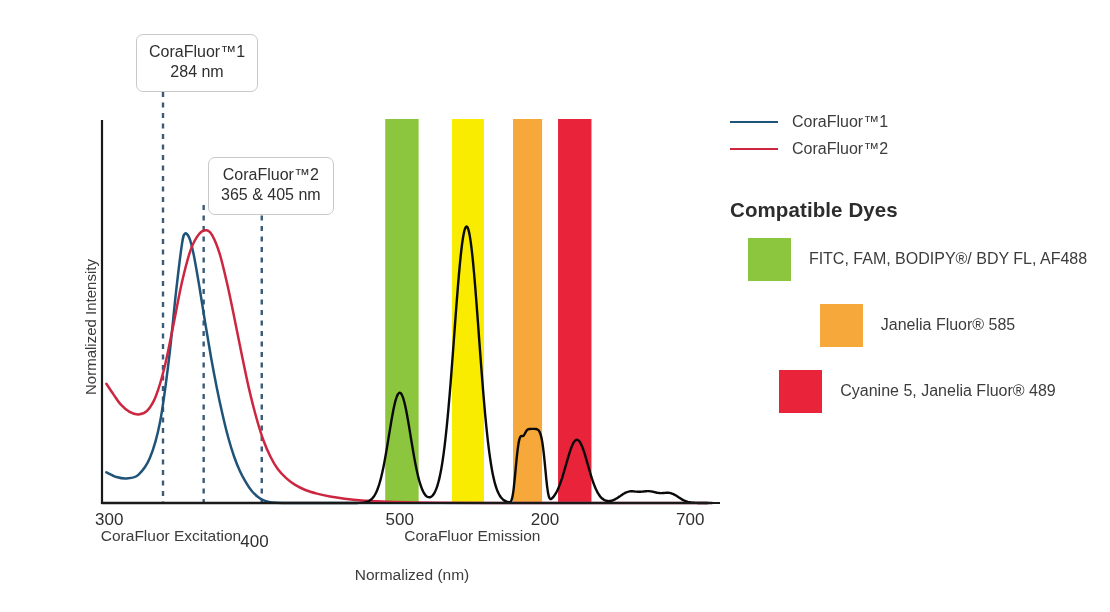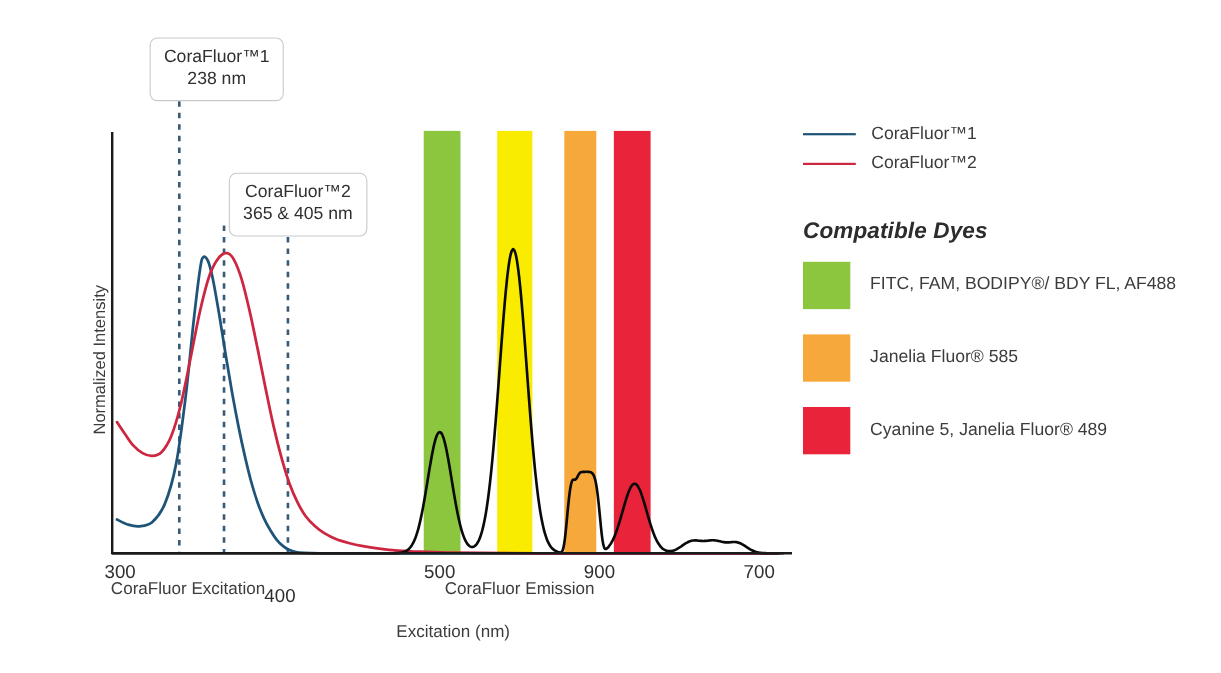--- a/index.html
+++ b/index.html
@@ -42,24 +42,24 @@
   .callout .l2{display:block;}
 
   
   .legend{position:absolute;left:730px;top:108px;width:370px;}
   .legend-row{display:flex;align-items:center;height:27px;}
   .legend-swatch{width:48px;height:0;border-top-width:2.6px;border-top-style:solid;margin-right:14px;flex:0 0 48px;}
   .legend-text{font-size:16px;color:#3c3c3c;white-space:nowrap;}
 
   .dyes-title{
     position:absolute;left:730px;top:198px;
-    font-size:20.5px;font-weight:bold;color:#2c2c2c;letter-spacing:.1px;font-style:italic;
+    font-size:20.5px;font-weight:bold;color:#2c2c2c;letter-spacing:.1px;
   }
   .dye-list{position:absolute;left:730px;top:233px;width:375px;}
-  .dye-row{display:flex;align-items:center;min-height:52px;margin-bottom:14px;}
+  .dye-row{display:flex;align-items:center;min-height:52px;margin-bottom:14px;justify-content:center;}
   .dye-swatch{width:43px;height:43px;flex:0 0 43px;margin-right:18px;}
   .dye-text{font-size:16px;line-height:1.35;color:#3c3c3c;}
   .dye-text .l2{display:block;}
 </style>
 </head>
 <body>
 
 <div id="figure">
 
   <div class="plot-area">
@@ -75,28 +75,28 @@
         <path d="M 106.36 383.76 C 107.57 385.57, 111.20 391.11, 113.62 394.60 C 116.04 398.10, 118.22 401.83, 120.88 404.72 C 123.54 407.61, 126.69 410.32, 129.60 411.95 C 132.50 413.57, 135.40 414.66, 138.31 414.48 C 141.21 414.30, 144.12 413.87, 147.02 410.86 C 149.93 407.85, 152.83 403.64, 155.74 396.41 C 158.64 389.18, 161.55 379.25, 164.45 367.50 C 167.36 355.76, 170.26 340.10, 173.17 325.95 C 176.07 311.80, 178.98 295.24, 181.88 282.59 C 184.79 269.95, 187.69 258.21, 190.60 250.08 C 193.50 241.95, 196.65 237.13, 199.31 233.82 C 201.97 230.50, 204.39 229.90, 206.57 230.20 C 208.75 230.50, 210.20 231.71, 212.38 235.62 C 214.56 239.54, 217.22 245.86, 219.64 253.69 C 222.06 261.52, 224.48 272.06, 226.90 282.59 C 229.33 293.13, 231.75 305.18, 234.17 316.92 C 236.59 328.66, 239.01 341.31, 241.43 353.05 C 243.85 364.79, 246.27 376.84, 248.69 387.38 C 251.11 397.92, 253.53 407.55, 255.95 416.28 C 258.37 425.01, 260.79 433.02, 263.21 439.77 C 265.63 446.51, 268.06 451.87, 270.48 456.75 C 272.90 461.63, 275.08 465.42, 277.74 469.04 C 280.40 472.65, 283.55 475.78, 286.45 478.43 C 289.36 481.08, 292.02 483.01, 295.17 484.93 C 298.31 486.86, 301.70 488.55, 305.33 489.99 C 308.96 491.44, 312.84 492.52, 316.95 493.61 C 321.07 494.69, 325.42 495.65, 330.02 496.50 C 334.62 497.34, 339.22 498.00, 344.55 498.66 C 349.87 499.33, 355.68 499.99, 361.98 500.47 C 368.27 500.95, 374.81 501.25, 382.31 501.55 C 389.81 501.86, 398.04 502.10, 407.00 502.28 C 415.96 502.46, 422.73 502.52, 436.05 502.64 C 449.36 502.76, 463.88 502.94, 486.88 503.00 C 509.88 503.06, 537.23 503.00, 574.02 503.00 C 610.82 503.00, 685.37 503.00, 707.64 503.00" fill="none" stroke="#cc2640" stroke-width="2.5" stroke-linejoin="round" stroke-linecap="round"></path>
         <path d="M 102.00 503.00 C 102.17 503.00, 102.68 503.00, 103.02 503.00 C 103.36 503.00, 103.69 503.00, 104.03 503.00 C 104.37 503.00, 104.71 503.00, 105.05 503.00 C 105.39 503.00, 105.73 503.00, 106.07 503.00 C 106.41 503.00, 106.74 503.00, 107.08 503.00 C 107.42 503.00, 107.76 503.00, 108.10 503.00 C 108.44 503.00, 108.78 503.00, 109.12 503.00 C 109.46 503.00, 109.79 503.00, 110.13 503.00 C 110.47 503.00, 110.81 503.00, 111.15 503.00 C 111.49 503.00, 111.83 503.00, 112.17 503.00 C 112.51 503.00, 112.84 503.00, 113.18 503.00 C 113.52 503.00, 113.86 503.00, 114.20 503.00 C 114.54 503.00, 114.88 503.00, 115.22 503.00 C 115.56 503.00, 115.89 503.00, 116.23 503.00 C 116.57 503.00, 116.91 503.00, 117.25 503.00 C 117.59 503.00, 117.93 503.00, 118.27 503.00 C 118.61 503.00, 118.94 503.00, 119.28 503.00 C 119.62 503.00, 119.96 503.00, 120.30 503.00 C 120.64 503.00, 120.98 503.00, 121.32 503.00 C 121.66 503.00, 121.99 503.00, 122.33 503.00 C 122.67 503.00, 123.01 503.00, 123.35 503.00 C 123.69 503.00, 124.03 503.00, 124.37 503.00 C 124.71 503.00, 125.04 503.00, 125.38 503.00 C 125.72 503.00, 126.06 503.00, 126.40 503.00 C 126.74 503.00, 127.08 503.00, 127.42 503.00 C 127.76 503.00, 128.09 503.00, 128.43 503.00 C 128.77 503.00, 129.11 503.00, 129.45 503.00 C 129.79 503.00, 130.13 503.00, 130.47 503.00 C 130.81 503.00, 131.14 503.00, 131.48 503.00 C 131.82 503.00, 132.16 503.00, 132.50 503.00 C 132.84 503.00, 133.18 503.00, 133.52 503.00 C 133.86 503.00, 134.19 503.00, 134.53 503.00 C 134.87 503.00, 135.21 503.00, 135.55 503.00 C 135.89 503.00, 136.23 503.00, 136.57 503.00 C 136.91 503.00, 137.24 503.00, 137.58 503.00 C 137.92 503.00, 138.26 503.00, 138.60 503.00 C 138.94 503.00, 139.28 503.00, 139.62 503.00 C 139.96 503.00, 140.29 503.00, 140.63 503.00 C 140.97 503.00, 141.31 503.00, 141.65 503.00 C 141.99 503.00, 142.33 503.00, 142.67 503.00 C 143.01 503.00, 143.34 503.00, 143.68 503.00 C 144.02 503.00, 144.36 503.00, 144.70 503.00 C 145.04 503.00, 145.38 503.00, 145.72 503.00 C 146.06 503.00, 146.39 503.00, 146.73 503.00 C 147.07 503.00, 147.41 503.00, 147.75 503.00 C 148.09 503.00, 148.43 503.00, 148.77 503.00 C 149.11 503.00, 149.44 503.00, 149.78 503.00 C 150.12 503.00, 150.46 503.00, 150.80 503.00 C 151.14 503.00, 151.48 503.00, 151.82 503.00 C 152.16 503.00, 152.49 503.00, 152.83 503.00 C 153.17 503.00, 153.51 503.00, 153.85 503.00 C 154.19 503.00, 154.53 503.00, 154.87 503.00 C 155.21 503.00, 155.54 503.00, 155.88 503.00 C 156.22 503.00, 156.56 503.00, 156.90 503.00 C 157.24 503.00, 157.58 503.00, 157.92 503.00 C 158.26 503.00, 158.59 503.00, 158.93 503.00 C 159.27 503.00, 159.61 503.00, 159.95 503.00 C 160.29 503.00, 160.63 503.00, 160.97 503.00 C 161.31 503.00, 161.64 503.00, 161.98 503.00 C 162.32 503.00, 162.66 503.00, 163.00 503.00 C 163.34 503.00, 163.68 503.00, 164.02 503.00 C 164.36 503.00, 164.69 503.00, 165.03 503.00 C 165.37 503.00, 165.71 503.00, 166.05 503.00 C 166.39 503.00, 166.73 503.00, 167.07 503.00 C 167.41 503.00, 167.74 503.00, 168.08 503.00 C 168.42 503.00, 168.76 503.00, 169.10 503.00 C 169.44 503.00, 169.78 503.00, 170.12 503.00 C 170.46 503.00, 170.79 503.00, 171.13 503.00 C 171.47 503.00, 171.81 503.00, 172.15 503.00 C 172.49 503.00, 172.83 503.00, 173.17 503.00 C 173.51 503.00, 173.84 503.00, 174.18 503.00 C 174.52 503.00, 174.86 503.00, 175.20 503.00 C 175.54 503.00, 175.88 503.00, 176.22 503.00 C 176.56 503.00, 176.89 503.00, 177.23 503.00 C 177.57 503.00, 177.91 503.00, 178.25 503.00 C 178.59 503.00, 178.93 503.00, 179.27 503.00 C 179.61 503.00, 179.94 503.00, 180.28 503.00 C 180.62 503.00, 180.96 503.00, 181.30 503.00 C 181.64 503.00, 181.98 503.00, 182.32 503.00 C 182.66 503.00, 182.99 503.00, 183.33 503.00 C 183.67 503.00, 184.01 503.00, 184.35 503.00 C 184.69 503.00, 185.03 503.00, 185.37 503.00 C 185.71 503.00, 186.04 503.00, 186.38 503.00 C 186.72 503.00, 187.06 503.00, 187.40 503.00 C 187.74 503.00, 188.08 503.00, 188.42 503.00 C 188.76 503.00, 189.09 503.00, 189.43 503.00 C 189.77 503.00, 190.11 503.00, 190.45 503.00 C 190.79 503.00, 191.13 503.00, 191.47 503.00 C 191.81 503.00, 192.14 503.00, 192.48 503.00 C 192.82 503.00, 193.16 503.00, 193.50 503.00 C 193.84 503.00, 194.18 503.00, 194.52 503.00 C 194.86 503.00, 195.19 503.00, 195.53 503.00 C 195.87 503.00, 196.21 503.00, 196.55 503.00 C 196.89 503.00, 197.23 503.00, 197.57 503.00 C 197.91 503.00, 198.24 503.00, 198.58 503.00 C 198.92 503.00, 199.26 503.00, 199.60 503.00 C 199.94 503.00, 200.28 503.00, 200.62 503.00 C 200.96 503.00, 201.29 503.00, 201.63 503.00 C 201.97 503.00, 202.31 503.00, 202.65 503.00 C 202.99 503.00, 203.33 503.00, 203.67 503.00 C 204.01 503.00, 204.34 503.00, 204.68 503.00 C 205.02 503.00, 205.36 503.00, 205.70 503.00 C 206.04 503.00, 206.38 503.00, 206.72 503.00 C 207.06 503.00, 207.39 503.00, 207.73 503.00 C 208.07 503.00, 208.41 503.00, 208.75 503.00 C 209.09 503.00, 209.43 503.00, 209.77 503.00 C 210.11 503.00, 210.44 503.00, 210.78 503.00 C 211.12 503.00, 211.46 503.00, 211.80 503.00 C 212.14 503.00, 212.48 503.00, 212.82 503.00 C 213.16 503.00, 213.49 503.00, 213.83 503.00 C 214.17 503.00, 214.51 503.00, 214.85 503.00 C 215.19 503.00, 215.53 503.00, 215.87 503.00 C 216.21 503.00, 216.54 503.00, 216.88 503.00 C 217.22 503.00, 217.56 503.00, 217.90 503.00 C 218.24 503.00, 218.58 503.00, 218.92 503.00 C 219.26 503.00, 219.59 503.00, 219.93 503.00 C 220.27 503.00, 220.61 503.00, 220.95 503.00 C 221.29 503.00, 221.63 503.00, 221.97 503.00 C 222.31 503.00, 222.64 503.00, 222.98 503.00 C 223.32 503.00, 223.66 503.00, 224.00 503.00 C 224.34 503.00, 224.68 503.00, 225.02 503.00 C 225.36 503.00, 225.69 503.00, 226.03 503.00 C 226.37 503.00, 226.71 503.00, 227.05 503.00 C 227.39 503.00, 227.73 503.00, 228.07 503.00 C 228.41 503.00, 228.74 503.00, 229.08 503.00 C 229.42 503.00, 229.76 503.00, 230.10 503.00 C 230.44 503.00, 230.78 503.00, 231.12 503.00 C 231.46 503.00, 231.79 503.00, 232.13 503.00 C 232.47 503.00, 232.81 503.00, 233.15 503.00 C 233.49 503.00, 233.83 503.00, 234.17 503.00 C 234.51 503.00, 234.84 503.00, 235.18 503.00 C 235.52 503.00, 235.86 503.00, 236.20 503.00 C 236.54 503.00, 236.88 503.00, 237.22 503.00 C 237.56 503.00, 237.89 503.00, 238.23 503.00 C 238.57 503.00, 238.91 503.00, 239.25 503.00 C 239.59 503.00, 239.93 503.00, 240.27 503.00 C 240.61 503.00, 240.94 503.00, 241.28 503.00 C 241.62 503.00, 241.96 503.00, 242.30 503.00 C 242.64 503.00, 242.98 503.00, 243.32 503.00 C 243.66 503.00, 243.99 503.00, 244.33 503.00 C 244.67 503.00, 245.01 503.00, 245.35 503.00 C 245.69 503.00, 246.03 503.00, 246.37 503.00 C 246.71 503.00, 247.04 503.00, 247.38 503.00 C 247.72 503.00, 248.06 503.00, 248.40 503.00 C 248.74 503.00, 249.08 503.00, 249.42 503.00 C 249.76 503.00, 250.09 503.00, 250.43 503.00 C 250.77 503.00, 251.11 503.00, 251.45 503.00 C 251.79 503.00, 252.13 503.00, 252.47 503.00 C 252.81 503.00, 253.14 503.00, 253.48 503.00 C 253.82 503.00, 254.16 503.00, 254.50 503.00 C 254.84 503.00, 255.18 503.00, 255.52 503.00 C 255.86 503.00, 256.19 503.00, 256.53 503.00 C 256.87 503.00, 257.21 503.00, 257.55 503.00 C 257.89 503.00, 258.23 503.00, 258.57 503.00 C 258.91 503.00, 259.24 503.00, 259.58 503.00 C 259.92 503.00, 260.26 503.00, 260.60 503.00 C 260.94 503.00, 261.28 503.00, 261.62 503.00 C 261.96 503.00, 262.29 503.00, 262.63 503.00 C 262.97 503.00, 263.31 503.00, 263.65 503.00 C 263.99 503.00, 264.33 503.00, 264.67 503.00 C 265.01 503.00, 265.34 503.00, 265.68 503.00 C 266.02 503.00, 266.36 503.00, 266.70 503.00 C 267.04 503.00, 267.38 503.00, 267.72 503.00 C 268.06 503.00, 268.39 503.00, 268.73 503.00 C 269.07 503.00, 269.41 503.00, 269.75 503.00 C 270.09 503.00, 270.43 503.00, 270.77 503.00 C 271.11 503.00, 271.44 503.00, 271.78 503.00 C 272.12 503.00, 272.46 503.00, 272.80 503.00 C 273.14 503.00, 273.48 503.00, 273.82 503.00 C 274.16 503.00, 274.49 503.00, 274.83 503.00 C 275.17 503.00, 275.51 503.00, 275.85 503.00 C 276.19 503.00, 276.53 503.00, 276.87 503.00 C 277.21 503.00, 277.54 503.00, 277.88 503.00 C 278.22 503.00, 278.56 503.00, 278.90 503.00 C 279.24 503.00, 279.58 503.00, 279.92 503.00 C 280.26 503.00, 280.59 503.00, 280.93 503.00 C 281.27 503.00, 281.61 503.00, 281.95 503.00 C 282.29 503.00, 282.63 503.00, 282.97 503.00 C 283.31 503.00, 283.64 503.00, 283.98 503.00 C 284.32 503.00, 284.66 503.00, 285.00 503.00 C 285.34 503.00, 285.68 503.00, 286.02 503.00 C 286.36 503.00, 286.69 503.00, 287.03 503.00 C 287.37 503.00, 287.71 503.00, 288.05 503.00 C 288.39 503.00, 288.73 503.00, 289.07 503.00 C 289.41 503.00, 289.74 503.00, 290.08 503.00 C 290.42 503.00, 290.76 503.00, 291.10 503.00 C 291.44 503.00, 291.78 503.00, 292.12 503.00 C 292.46 503.00, 292.79 503.00, 293.13 503.00 C 293.47 503.00, 293.81 503.00, 294.15 503.00 C 294.49 503.00, 294.83 503.00, 295.17 503.00 C 295.51 503.00, 295.84 503.00, 296.18 503.00 C 296.52 503.00, 296.86 503.00, 297.20 503.00 C 297.54 503.00, 297.88 503.00, 298.22 503.00 C 298.56 503.00, 298.89 503.00, 299.23 503.00 C 299.57 503.00, 299.91 503.00, 300.25 503.00 C 300.59 503.00, 300.93 503.00, 301.27 503.00 C 301.61 503.00, 301.94 503.00, 302.28 503.00 C 302.62 503.00, 302.96 503.00, 303.30 503.00 C 303.64 503.00, 303.98 503.00, 304.32 503.00 C 304.66 503.00, 304.99 503.00, 305.33 503.00 C 305.67 503.00, 306.01 503.00, 306.35 503.00 C 306.69 503.00, 307.03 503.00, 307.37 503.00 C 307.71 503.00, 308.04 503.00, 308.38 503.00 C 308.72 503.00, 309.06 503.00, 309.40 503.00 C 309.74 503.00, 310.08 503.00, 310.42 503.00 C 310.76 503.00, 311.09 503.00, 311.43 503.00 C 311.77 503.00, 312.11 503.00, 312.45 503.00 C 312.79 503.00, 313.13 503.00, 313.47 503.00 C 313.81 503.00, 314.14 503.00, 314.48 503.00 C 314.82 503.00, 315.16 503.00, 315.50 503.00 C 315.84 503.00, 316.18 503.00, 316.52 503.00 C 316.86 503.00, 317.19 503.00, 317.53 503.00 C 317.87 503.00, 318.21 503.00, 318.55 503.00 C 318.89 503.00, 319.23 503.00, 319.57 503.00 C 319.91 503.00, 320.24 503.00, 320.58 503.00 C 320.92 503.00, 321.26 503.00, 321.60 503.00 C 321.94 503.00, 322.28 503.00, 322.62 503.00 C 322.96 503.00, 323.29 503.00, 323.63 503.00 C 323.97 503.00, 324.31 503.00, 324.65 503.00 C 324.99 503.00, 325.33 503.00, 325.67 503.00 C 326.01 503.00, 326.34 503.00, 326.68 503.00 C 327.02 503.00, 327.36 503.00, 327.70 503.00 C 328.04 503.00, 328.38 503.00, 328.72 503.00 C 329.06 503.00, 329.39 503.00, 329.73 503.00 C 330.07 503.00, 330.41 503.00, 330.75 503.00 C 331.09 503.00, 331.43 503.00, 331.77 503.00 C 332.11 503.00, 332.44 503.00, 332.78 503.00 C 333.12 503.00, 333.46 503.00, 333.80 503.00 C 334.14 503.00, 334.48 503.00, 334.82 503.00 C 335.16 503.00, 335.49 503.00, 335.83 503.00 C 336.17 503.00, 336.51 503.00, 336.85 503.00 C 337.19 503.00, 337.53 503.00, 337.87 503.00 C 338.21 503.00, 338.54 503.00, 338.88 503.00 C 339.22 503.00, 339.56 503.00, 339.90 503.00 C 340.24 503.00, 340.58 503.00, 340.92 503.00 C 341.26 503.00, 341.59 503.00, 341.93 503.00 C 342.27 503.00, 342.61 503.00, 342.95 503.00 C 343.29 503.00, 343.63 503.00, 343.97 503.00 C 344.31 503.00, 344.64 503.00, 344.98 503.00 C 345.32 503.00, 345.66 503.00, 346.00 503.00 C 346.34 503.00, 346.68 503.00, 347.02 503.00 C 347.36 503.00, 347.69 503.00, 348.03 503.00 C 348.37 503.00, 348.71 503.00, 349.05 503.00 C 349.39 503.00, 349.73 503.00, 350.07 503.00 C 350.41 503.00, 350.74 503.00, 351.08 502.99 C 351.42 502.99, 351.76 502.99, 352.10 502.99 C 352.44 502.99, 352.78 502.99, 353.12 502.99 C 353.46 502.99, 353.79 502.99, 354.13 502.98 C 354.47 502.98, 354.81 502.98, 355.15 502.97 C 355.49 502.97, 355.83 502.97, 356.17 502.96 C 356.51 502.96, 356.84 502.95, 357.18 502.95 C 357.52 502.94, 357.86 502.93, 358.20 502.92 C 358.54 502.91, 358.88 502.90, 359.22 502.89 C 359.56 502.88, 359.89 502.86, 360.23 502.85 C 360.57 502.83, 360.91 502.81, 361.25 502.79 C 361.59 502.76, 361.93 502.74, 362.27 502.70 C 362.61 502.67, 362.94 502.64, 363.28 502.59 C 363.62 502.55, 363.96 502.50, 364.30 502.45 C 364.64 502.39, 364.98 502.33, 365.32 502.25 C 365.66 502.18, 365.99 502.10, 366.33 502.00 C 366.67 501.90, 367.01 501.80, 367.35 501.67 C 367.69 501.55, 368.03 501.42, 368.37 501.26 C 368.71 501.10, 369.04 500.93, 369.38 500.73 C 369.72 500.53, 370.06 500.32, 370.40 500.07 C 370.74 499.82, 371.08 499.55, 371.42 499.25 C 371.76 498.94, 372.09 498.61, 372.43 498.24 C 372.77 497.87, 373.11 497.46, 373.45 497.01 C 373.79 496.56, 374.13 496.07, 374.47 495.53 C 374.81 494.99, 375.14 494.40, 375.48 493.76 C 375.82 493.12, 376.16 492.43, 376.50 491.68 C 376.84 490.92, 377.18 490.12, 377.52 489.24 C 377.86 488.37, 378.19 487.44, 378.53 486.43 C 378.87 485.43, 379.21 484.36, 379.55 483.22 C 379.89 482.07, 380.23 480.86, 380.57 479.58 C 380.91 478.30, 381.24 476.95, 381.58 475.52 C 381.92 474.10, 382.26 472.60, 382.60 471.04 C 382.94 469.47, 383.28 467.84, 383.62 466.14 C 383.96 464.44, 384.29 462.68, 384.63 460.86 C 384.97 459.05, 385.31 457.17, 385.65 455.25 C 385.99 453.33, 386.33 451.36, 386.67 449.36 C 387.01 447.36, 387.34 445.31, 387.68 443.26 C 388.02 441.21, 388.36 439.12, 388.70 437.05 C 389.04 434.98, 389.38 432.88, 389.72 430.82 C 390.06 428.76, 390.39 426.70, 390.73 424.69 C 391.07 422.69, 391.41 420.69, 391.75 418.78 C 392.09 416.87, 392.43 414.99, 392.77 413.21 C 393.11 411.42, 393.44 409.70, 393.78 408.09 C 394.12 406.48, 394.46 404.96, 394.80 403.56 C 395.14 402.16, 395.48 400.86, 395.82 399.71 C 396.16 398.56, 396.49 397.53, 396.83 396.65 C 397.17 395.77, 397.51 395.02, 397.85 394.44 C 398.19 393.86, 398.53 393.42, 398.87 393.15 C 399.21 392.88, 399.54 392.76, 399.88 392.81 C 400.22 392.85, 400.56 393.06, 400.90 393.42 C 401.24 393.78, 401.58 394.31, 401.92 394.98 C 402.26 395.65, 402.59 396.48, 402.93 397.44 C 403.27 398.40, 403.61 399.51, 403.95 400.73 C 404.29 401.96, 404.63 403.33, 404.97 404.79 C 405.31 406.25, 405.64 407.84, 405.98 409.50 C 406.32 411.16, 406.66 412.93, 407.00 414.75 C 407.34 416.58, 407.68 418.49, 408.02 420.44 C 408.36 422.38, 408.69 424.40, 409.03 426.42 C 409.37 428.45, 409.71 430.52, 410.05 432.59 C 410.39 434.66, 410.73 436.75, 411.07 438.82 C 411.41 440.89, 411.74 442.97, 412.08 445.00 C 412.42 447.04, 412.76 449.07, 413.10 451.04 C 413.44 453.02, 413.78 454.97, 414.12 456.85 C 414.46 458.74, 414.79 460.58, 415.13 462.36 C 415.47 464.14, 415.81 465.86, 416.15 467.51 C 416.49 469.16, 416.83 470.75, 417.17 472.27 C 417.51 473.78, 417.84 475.23, 418.18 476.60 C 418.52 477.97, 418.86 479.26, 419.20 480.49 C 419.54 481.71, 419.88 482.86, 420.22 483.93 C 420.56 485.01, 420.89 486.01, 421.23 486.95 C 421.57 487.88, 421.91 488.74, 422.25 489.53 C 422.59 490.33, 422.93 491.05, 423.27 491.72 C 423.61 492.38, 423.94 492.97, 424.28 493.51 C 424.62 494.05, 424.96 494.52, 425.30 494.94 C 425.64 495.36, 425.98 495.71, 426.32 496.02 C 426.66 496.32, 426.99 496.57, 427.33 496.77 C 427.67 496.96, 428.01 497.11, 428.35 497.20 C 428.69 497.29, 429.03 497.32, 429.37 497.31 C 429.71 497.29, 430.04 497.23, 430.38 497.11 C 430.72 496.99, 431.06 496.82, 431.40 496.59 C 431.74 496.35, 432.08 496.07, 432.42 495.73 C 432.76 495.38, 433.09 494.98, 433.43 494.51 C 433.77 494.04, 434.11 493.51, 434.45 492.90 C 434.79 492.30, 435.13 491.63, 435.47 490.87 C 435.81 490.12, 436.14 489.30, 436.48 488.38 C 436.82 487.46, 437.16 486.47, 437.50 485.38 C 437.84 484.28, 438.18 483.10, 438.52 481.81 C 438.86 480.52, 439.19 479.14, 439.53 477.64 C 439.87 476.14, 440.21 474.53, 440.55 472.80 C 440.89 471.07, 441.23 469.23, 441.57 467.25 C 441.91 465.28, 442.24 463.18, 442.58 460.95 C 442.92 458.71, 443.26 456.35, 443.60 453.85 C 443.94 451.34, 444.28 448.71, 444.62 445.93 C 444.96 443.15, 445.29 440.23, 445.63 437.17 C 445.97 434.11, 446.31 430.91, 446.65 427.58 C 446.99 424.24, 447.33 420.77, 447.67 417.17 C 448.01 413.57, 448.34 409.83, 448.68 405.98 C 449.02 402.13, 449.36 398.15, 449.70 394.07 C 450.04 390.00, 450.38 385.80, 450.72 381.53 C 451.06 377.26, 451.39 372.88, 451.73 368.46 C 452.07 364.03, 452.41 359.52, 452.75 354.98 C 453.09 350.45, 453.43 345.85, 453.77 341.26 C 454.11 336.68, 454.44 332.05, 454.78 327.46 C 455.12 322.88, 455.46 318.29, 455.80 313.78 C 456.14 309.27, 456.48 304.77, 456.82 300.40 C 457.16 296.03, 457.49 291.71, 457.83 287.55 C 458.17 283.38, 458.51 279.31, 458.85 275.42 C 459.19 271.54, 459.53 267.78, 459.87 264.24 C 460.21 260.71, 460.54 257.33, 460.88 254.21 C 461.22 251.08, 461.56 248.15, 461.90 245.50 C 462.24 242.85, 462.58 240.42, 462.92 238.29 C 463.26 236.16, 463.59 234.28, 463.93 232.72 C 464.27 231.15, 464.61 229.87, 464.95 228.89 C 465.29 227.92, 465.63 227.25, 465.97 226.90 C 466.31 226.54, 466.64 226.49, 466.98 226.76 C 467.32 227.03, 467.66 227.61, 468.00 228.50 C 468.34 229.38, 468.68 230.58, 469.02 232.06 C 469.36 233.55, 469.69 235.34, 470.03 237.39 C 470.37 239.44, 470.71 241.79, 471.05 244.37 C 471.39 246.96, 471.73 249.82, 472.07 252.88 C 472.41 255.94, 472.74 259.25, 473.08 262.73 C 473.42 266.21, 473.76 269.92, 474.10 273.76 C 474.44 277.60, 474.78 281.64, 475.12 285.76 C 475.46 289.89, 475.79 294.18, 476.13 298.53 C 476.47 302.87, 476.81 307.35, 477.15 311.84 C 477.49 316.34, 477.83 320.92, 478.17 325.50 C 478.51 330.07, 478.84 334.70, 479.18 339.29 C 479.52 343.88, 479.86 348.49, 480.20 353.04 C 480.54 357.58, 480.88 362.11, 481.22 366.55 C 481.56 371.00, 481.89 375.40, 482.23 379.69 C 482.57 383.99, 482.91 388.21, 483.25 392.32 C 483.59 396.42, 483.93 400.44, 484.27 404.32 C 484.61 408.21, 484.94 411.98, 485.28 415.62 C 485.62 419.26, 485.96 422.77, 486.30 426.15 C 486.64 429.52, 486.98 432.76, 487.32 435.86 C 487.66 438.96, 487.99 441.92, 488.33 444.75 C 488.67 447.57, 489.01 450.25, 489.35 452.80 C 489.69 455.34, 490.03 457.75, 490.37 460.03 C 490.71 462.30, 491.04 464.44, 491.38 466.46 C 491.72 468.48, 492.06 470.37, 492.40 472.15 C 492.74 473.92, 493.08 475.57, 493.42 477.12 C 493.76 478.67, 494.09 480.10, 494.43 481.44 C 494.77 482.78, 495.11 484.01, 495.45 485.16 C 495.79 486.31, 496.13 487.36, 496.47 488.34 C 496.81 489.32, 497.14 490.21, 497.48 491.03 C 497.82 491.86, 498.16 492.61, 498.50 493.30 C 498.84 493.99, 499.18 494.61, 499.52 495.19 C 499.86 495.76, 500.19 496.28, 500.53 496.75 C 500.87 497.22, 501.21 497.65, 501.55 498.03 C 501.89 498.42, 502.23 498.77, 502.57 499.08 C 502.91 499.40, 503.24 499.67, 503.58 499.93 C 503.92 500.18, 504.26 500.41, 504.60 500.61 C 504.94 500.81, 505.28 500.99, 505.62 501.15 C 505.96 501.31, 506.29 501.45, 506.63 501.58 C 506.97 501.71, 507.31 501.82, 507.65 501.92 C 507.99 502.01, 508.33 502.11, 508.67 502.15 C 509.01 502.20, 509.34 502.28, 509.68 502.19 C 510.02 502.11, 510.36 502.06, 510.70 501.64 C 511.04 501.22, 511.38 500.73, 511.72 499.67 C 512.06 498.62, 512.39 497.25, 512.73 495.31 C 513.07 493.37, 513.41 490.87, 513.75 488.04 C 514.09 485.22, 514.43 481.77, 514.77 478.36 C 515.11 474.95, 515.44 471.10, 515.78 467.56 C 516.12 464.03, 516.46 460.37, 516.80 457.17 C 517.14 453.96, 517.48 450.91, 517.82 448.35 C 518.16 445.79, 518.49 443.57, 518.83 441.82 C 519.17 440.06, 519.51 438.77, 519.85 437.83 C 520.19 436.89, 520.53 436.49, 520.87 436.19 C 521.21 435.90, 521.54 436.07, 521.88 436.06 C 522.22 436.04, 522.56 436.22, 522.90 436.08 C 523.24 435.95, 523.58 435.67, 523.92 435.23 C 524.26 434.79, 524.59 434.08, 524.93 433.46 C 525.27 432.85, 525.61 432.08, 525.95 431.52 C 526.29 430.96, 526.63 430.46, 526.97 430.10 C 527.31 429.73, 527.64 429.52, 527.98 429.34 C 528.32 429.16, 528.66 429.11, 529.00 429.04 C 529.34 428.97, 529.68 428.97, 530.02 428.95 C 530.36 428.93, 530.69 428.93, 531.03 428.92 C 531.37 428.92, 531.71 428.92, 532.05 428.92 C 532.39 428.91, 532.73 428.91, 533.07 428.91 C 533.41 428.91, 533.74 428.91, 534.08 428.91 C 534.42 428.92, 534.76 428.92, 535.10 428.94 C 535.44 428.97, 535.78 428.99, 536.12 429.05 C 536.46 429.12, 536.79 429.19, 537.13 429.34 C 537.47 429.49, 537.81 429.65, 538.15 429.95 C 538.49 430.25, 538.83 430.60, 539.17 431.14 C 539.51 431.69, 539.84 432.32, 540.18 433.24 C 540.52 434.16, 540.86 435.23, 541.20 436.65 C 541.54 438.07, 541.88 439.73, 542.22 441.77 C 542.56 443.81, 542.89 446.19, 543.23 448.88 C 543.57 451.58, 543.91 454.69, 544.25 457.92 C 544.59 461.16, 544.93 464.81, 545.27 468.29 C 545.61 471.76, 545.94 475.51, 546.28 478.78 C 546.62 482.04, 546.96 485.28, 547.30 487.88 C 547.64 490.48, 547.98 492.70, 548.32 494.36 C 548.66 496.03, 548.99 497.10, 549.33 497.88 C 549.67 498.66, 550.01 498.88, 550.35 499.04 C 550.69 499.20, 551.03 499.00, 551.37 498.82 C 551.71 498.65, 552.04 498.31, 552.38 497.99 C 552.72 497.66, 553.06 497.27, 553.40 496.86 C 553.74 496.45, 554.08 496.01, 554.42 495.53 C 554.76 495.05, 555.09 494.53, 555.43 493.98 C 555.77 493.42, 556.11 492.83, 556.45 492.20 C 556.79 491.57, 557.13 490.90, 557.47 490.18 C 557.81 489.47, 558.14 488.72, 558.48 487.92 C 558.82 487.13, 559.16 486.29, 559.50 485.42 C 559.84 484.54, 560.18 483.63, 560.52 482.68 C 560.86 481.72, 561.19 480.73, 561.53 479.71 C 561.87 478.69, 562.21 477.63, 562.55 476.54 C 562.89 475.46, 563.23 474.34, 563.57 473.20 C 563.91 472.07, 564.24 470.90, 564.58 469.73 C 564.92 468.56, 565.26 467.37, 565.60 466.18 C 565.94 464.99, 566.28 463.79, 566.62 462.60 C 566.96 461.42, 567.29 460.23, 567.63 459.07 C 567.97 457.90, 568.31 456.75, 568.65 455.63 C 568.99 454.51, 569.33 453.41, 569.67 452.37 C 570.01 451.32, 570.34 450.31, 570.68 449.35 C 571.02 448.40, 571.36 447.49, 571.70 446.65 C 572.04 445.81, 572.38 445.03, 572.72 444.32 C 573.06 443.62, 573.39 442.98, 573.73 442.43 C 574.07 441.88, 574.41 441.40, 574.75 441.02 C 575.09 440.64, 575.43 440.34, 575.77 440.13 C 576.11 439.92, 576.44 439.80, 576.78 439.77 C 577.12 439.75, 577.46 439.81, 577.80 439.97 C 578.14 440.13, 578.48 440.38, 578.82 440.71 C 579.16 441.05, 579.49 441.47, 579.83 441.98 C 580.17 442.48, 580.51 443.08, 580.85 443.74 C 581.19 444.40, 581.53 445.14, 581.87 445.94 C 582.21 446.74, 582.54 447.62, 582.88 448.54 C 583.22 449.47, 583.56 450.46, 583.90 451.48 C 584.24 452.50, 584.58 453.58, 584.92 454.68 C 585.26 455.78, 585.59 456.92, 585.93 458.07 C 586.27 459.22, 586.61 460.40, 586.95 461.59 C 587.29 462.77, 587.63 463.97, 587.97 465.16 C 588.31 466.35, 588.64 467.55, 588.98 468.72 C 589.32 469.90, 589.66 471.07, 590.00 472.22 C 590.34 473.37, 590.68 474.50, 591.02 475.60 C 591.36 476.70, 591.69 477.78, 592.03 478.82 C 592.37 479.86, 592.71 480.87, 593.05 481.84 C 593.39 482.82, 593.73 483.75, 594.07 484.65 C 594.41 485.54, 594.74 486.40, 595.08 487.22 C 595.42 488.03, 595.76 488.81, 596.10 489.54 C 596.44 490.27, 596.78 490.96, 597.12 491.61 C 597.46 492.27, 597.79 492.87, 598.13 493.44 C 598.47 494.02, 598.81 494.54, 599.15 495.04 C 599.49 495.53, 599.83 495.99, 600.17 496.41 C 600.51 496.83, 600.84 497.21, 601.18 497.57 C 601.52 497.92, 601.86 498.24, 602.20 498.53 C 602.54 498.82, 602.88 499.08, 603.22 499.32 C 603.56 499.55, 603.89 499.76, 604.23 499.94 C 604.57 500.12, 604.91 500.28, 605.25 500.41 C 605.59 500.55, 605.93 500.66, 606.27 500.75 C 606.61 500.85, 606.94 500.92, 607.28 500.97 C 607.62 501.02, 607.96 501.05, 608.30 501.07 C 608.64 501.08, 608.98 501.08, 609.32 501.06 C 609.66 501.04, 609.99 501.01, 610.33 500.96 C 610.67 500.91, 611.01 500.84, 611.35 500.76 C 611.69 500.68, 612.03 500.58, 612.37 500.48 C 612.71 500.37, 613.04 500.24, 613.38 500.11 C 613.72 499.97, 614.06 499.82, 614.40 499.66 C 614.74 499.50, 615.08 499.33, 615.42 499.15 C 615.76 498.96, 616.09 498.77, 616.43 498.57 C 616.77 498.37, 617.11 498.16, 617.45 497.94 C 617.79 497.72, 618.13 497.50, 618.47 497.27 C 618.81 497.04, 619.14 496.81, 619.48 496.57 C 619.82 496.34, 620.16 496.10, 620.50 495.86 C 620.84 495.62, 621.18 495.39, 621.52 495.15 C 621.86 494.92, 622.19 494.69, 622.53 494.47 C 622.87 494.25, 623.21 494.03, 623.55 493.82 C 623.89 493.61, 624.23 493.41, 624.57 493.23 C 624.91 493.04, 625.24 492.86, 625.58 492.70 C 625.92 492.54, 626.26 492.39, 626.60 492.25 C 626.94 492.12, 627.28 491.99, 627.62 491.89 C 627.96 491.78, 628.29 491.69, 628.63 491.61 C 628.97 491.54, 629.31 491.47, 629.65 491.42 C 629.99 491.38, 630.33 491.34, 630.67 491.32 C 631.01 491.30, 631.34 491.29, 631.68 491.29 C 632.02 491.29, 632.36 491.30, 632.70 491.31 C 633.04 491.33, 633.38 491.35, 633.72 491.38 C 634.06 491.41, 634.39 491.44, 634.73 491.48 C 635.07 491.51, 635.41 491.54, 635.75 491.58 C 636.09 491.61, 636.43 491.64, 636.77 491.67 C 637.11 491.70, 637.44 491.72, 637.78 491.74 C 638.12 491.76, 638.46 491.77, 638.80 491.78 C 639.14 491.79, 639.48 491.79, 639.82 491.78 C 640.16 491.78, 640.49 491.76, 640.83 491.74 C 641.17 491.73, 641.51 491.70, 641.85 491.67 C 642.19 491.64, 642.53 491.61, 642.87 491.57 C 643.21 491.54, 643.54 491.50, 643.88 491.46 C 644.22 491.42, 644.56 491.38, 644.90 491.34 C 645.24 491.31, 645.58 491.27, 645.92 491.24 C 646.26 491.22, 646.59 491.19, 646.93 491.17 C 647.27 491.16, 647.61 491.14, 647.95 491.14 C 648.29 491.14, 648.63 491.15, 648.97 491.16 C 649.31 491.18, 649.64 491.20, 649.98 491.24 C 650.32 491.27, 650.66 491.32, 651.00 491.37 C 651.34 491.42, 651.68 491.48, 652.02 491.55 C 652.36 491.61, 652.69 491.69, 653.03 491.76 C 653.37 491.84, 653.71 491.92, 654.05 492.00 C 654.39 492.08, 654.73 492.17, 655.07 492.25 C 655.41 492.33, 655.74 492.42, 656.08 492.49 C 656.42 492.57, 656.76 492.64, 657.10 492.71 C 657.44 492.77, 657.78 492.83, 658.12 492.88 C 658.46 492.94, 658.79 492.98, 659.13 493.01 C 659.47 493.05, 659.81 493.07, 660.15 493.09 C 660.49 493.10, 660.83 493.11, 661.17 493.11 C 661.51 493.11, 661.84 493.10, 662.18 493.08 C 662.52 493.06, 662.86 493.04, 663.20 493.02 C 663.54 492.99, 663.88 492.96, 664.22 492.93 C 664.56 492.90, 664.89 492.87, 665.23 492.84 C 665.57 492.81, 665.91 492.79, 666.25 492.77 C 666.59 492.75, 666.93 492.74, 667.27 492.74 C 667.61 492.73, 667.94 492.74, 668.28 492.76 C 668.62 492.78, 668.96 492.81, 669.30 492.85 C 669.64 492.89, 669.98 492.95, 670.32 493.03 C 670.66 493.10, 670.99 493.19, 671.33 493.29 C 671.67 493.39, 672.01 493.51, 672.35 493.65 C 672.69 493.78, 673.03 493.93, 673.37 494.09 C 673.71 494.25, 674.04 494.42, 674.38 494.61 C 674.72 494.79, 675.06 494.99, 675.40 495.19 C 675.74 495.39, 676.08 495.61, 676.42 495.82 C 676.76 496.04, 677.09 496.26, 677.43 496.49 C 677.77 496.71, 678.11 496.94, 678.45 497.17 C 678.79 497.39, 679.13 497.62, 679.47 497.84 C 679.81 498.06, 680.14 498.29, 680.48 498.50 C 680.82 498.71, 681.16 498.92, 681.50 499.13 C 681.84 499.33, 682.18 499.52, 682.52 499.71 C 682.86 499.89, 683.19 500.07, 683.53 500.24 C 683.87 500.41, 684.21 500.57, 684.55 500.72 C 684.89 500.87, 685.23 501.01, 685.57 501.14 C 685.91 501.27, 686.24 501.39, 686.58 501.50 C 686.92 501.61, 687.26 501.72, 687.60 501.81 C 687.94 501.90, 688.28 501.99, 688.62 502.07 C 688.96 502.15, 689.29 502.22, 689.63 502.28 C 689.97 502.34, 690.31 502.40, 690.65 502.45 C 690.99 502.50, 691.33 502.55, 691.67 502.59 C 692.01 502.63, 692.34 502.66, 692.68 502.69 C 693.02 502.73, 693.36 502.75, 693.70 502.78 C 694.04 502.80, 694.38 502.82, 694.72 502.84 C 695.06 502.86, 695.39 502.87, 695.73 502.88 C 696.07 502.90, 696.41 502.91, 696.75 502.92 C 697.09 502.93, 697.43 502.94, 697.77 502.94 C 698.11 502.95, 698.44 502.96, 698.78 502.96 C 699.12 502.97, 699.46 502.97, 699.80 502.97 C 700.14 502.98, 700.48 502.98, 700.82 502.98 C 701.16 502.99, 701.49 502.99, 701.83 502.99 C 702.17 502.99, 702.51 502.99, 702.85 502.99 C 703.19 502.99, 703.53 502.99, 703.87 503.00 C 704.21 503.00, 704.54 503.00, 704.88 503.00 C 705.22 503.00, 705.56 503.00, 705.90 503.00 C 706.24 503.00, 706.58 503.00, 706.92 503.00 C 707.26 503.00, 707.59 503.00, 707.93 503.00 C 708.27 503.00, 708.61 503.00, 708.95 503.00 C 709.29 503.00, 709.63 503.00, 709.97 503.00 C 710.31 503.00, 710.64 503.00, 710.98 503.00 C 711.32 503.00, 711.83 503.00, 712.00 503.00" fill="none" stroke="#0a0a0a" stroke-width="2.4" stroke-linejoin="round" stroke-linecap="round"></path>
         <line x1="102" y1="120" x2="102" y2="503" stroke="#1a1a1a" stroke-width="2.2"></line>
         <line x1="102" y1="503" x2="720" y2="503" stroke="#1a1a1a" stroke-width="2.2"></line>
       </svg>
 
     <div id="axis-decor">
         <div class="tick-label" style="left: 109.262px; top: 510px;">300</div>
         <div class="tick-label" style="left: 254.5px; top: 532px;">400</div>
         <div class="tick-label" style="left: 399.738px; top: 510px;">500</div>
-        <div class="tick-label" style="left: 544.976px; top: 510px;">900</div>
+        <div class="tick-label" style="left: 544.976px; top: 510px;">200</div>
         <div class="tick-label" style="left: 690.214px; top: 510px;">700</div>
         <div class="axis-sublabel" style="left: 171px; top: 527px;">CoraFluor Excitation</div>
         <div class="axis-sublabel" style="left: 472.357px; top: 527px;">CoraFluor Emission</div>
       </div>
 
     <div class="y-axis-title" id="y-title" style="left: 82px; top: 395px;">Normalized Intensity</div>
-    <div class="axis-title" id="x-title" style="left:412px;top:566px;">Excitation (nm)</div>
+    <div class="axis-title" id="x-title" style="left:412px;top:566px;">Normalized (nm)</div>
   </div>
 
   <div class="legend">
     <div class="legend-row">
       <span class="legend-swatch" id="lsw0" style="border-top-color: rgb(31, 84, 120);"></span>
       <span class="legend-text">CoraFluor™1</span>
     </div>
     <div class="legend-row">
       <span class="legend-swatch" id="lsw1" style="border-top-color: rgb(204, 38, 64);"></span>
       <span class="legend-text">CoraFluor™2</span>
@@ -124,20 +124,20 @@
       <span class="dye-swatch" id="dsw3" style="background: rgb(232, 35, 58);"></span>
       <span class="dye-text">
         <span>Cyanine 5, Janelia Fluor® 489</span>
         <span class="l2"></span>
       </span>
     </div>
   </div>
 
   <div class="callout" id="callout0" style="left:136px;top:34px;">
     <span>CoraFluor™1</span>
-    <span class="l2">238 nm</span>
+    <span class="l2">284 nm</span>
   </div>
   <div class="callout" id="callout1" style="left:208px;top:157px;">
     <span>CoraFluor™2</span>
     <span class="l2">365 &amp; 405 nm</span>
   </div>
 
 </div>
 
 </body></html>

